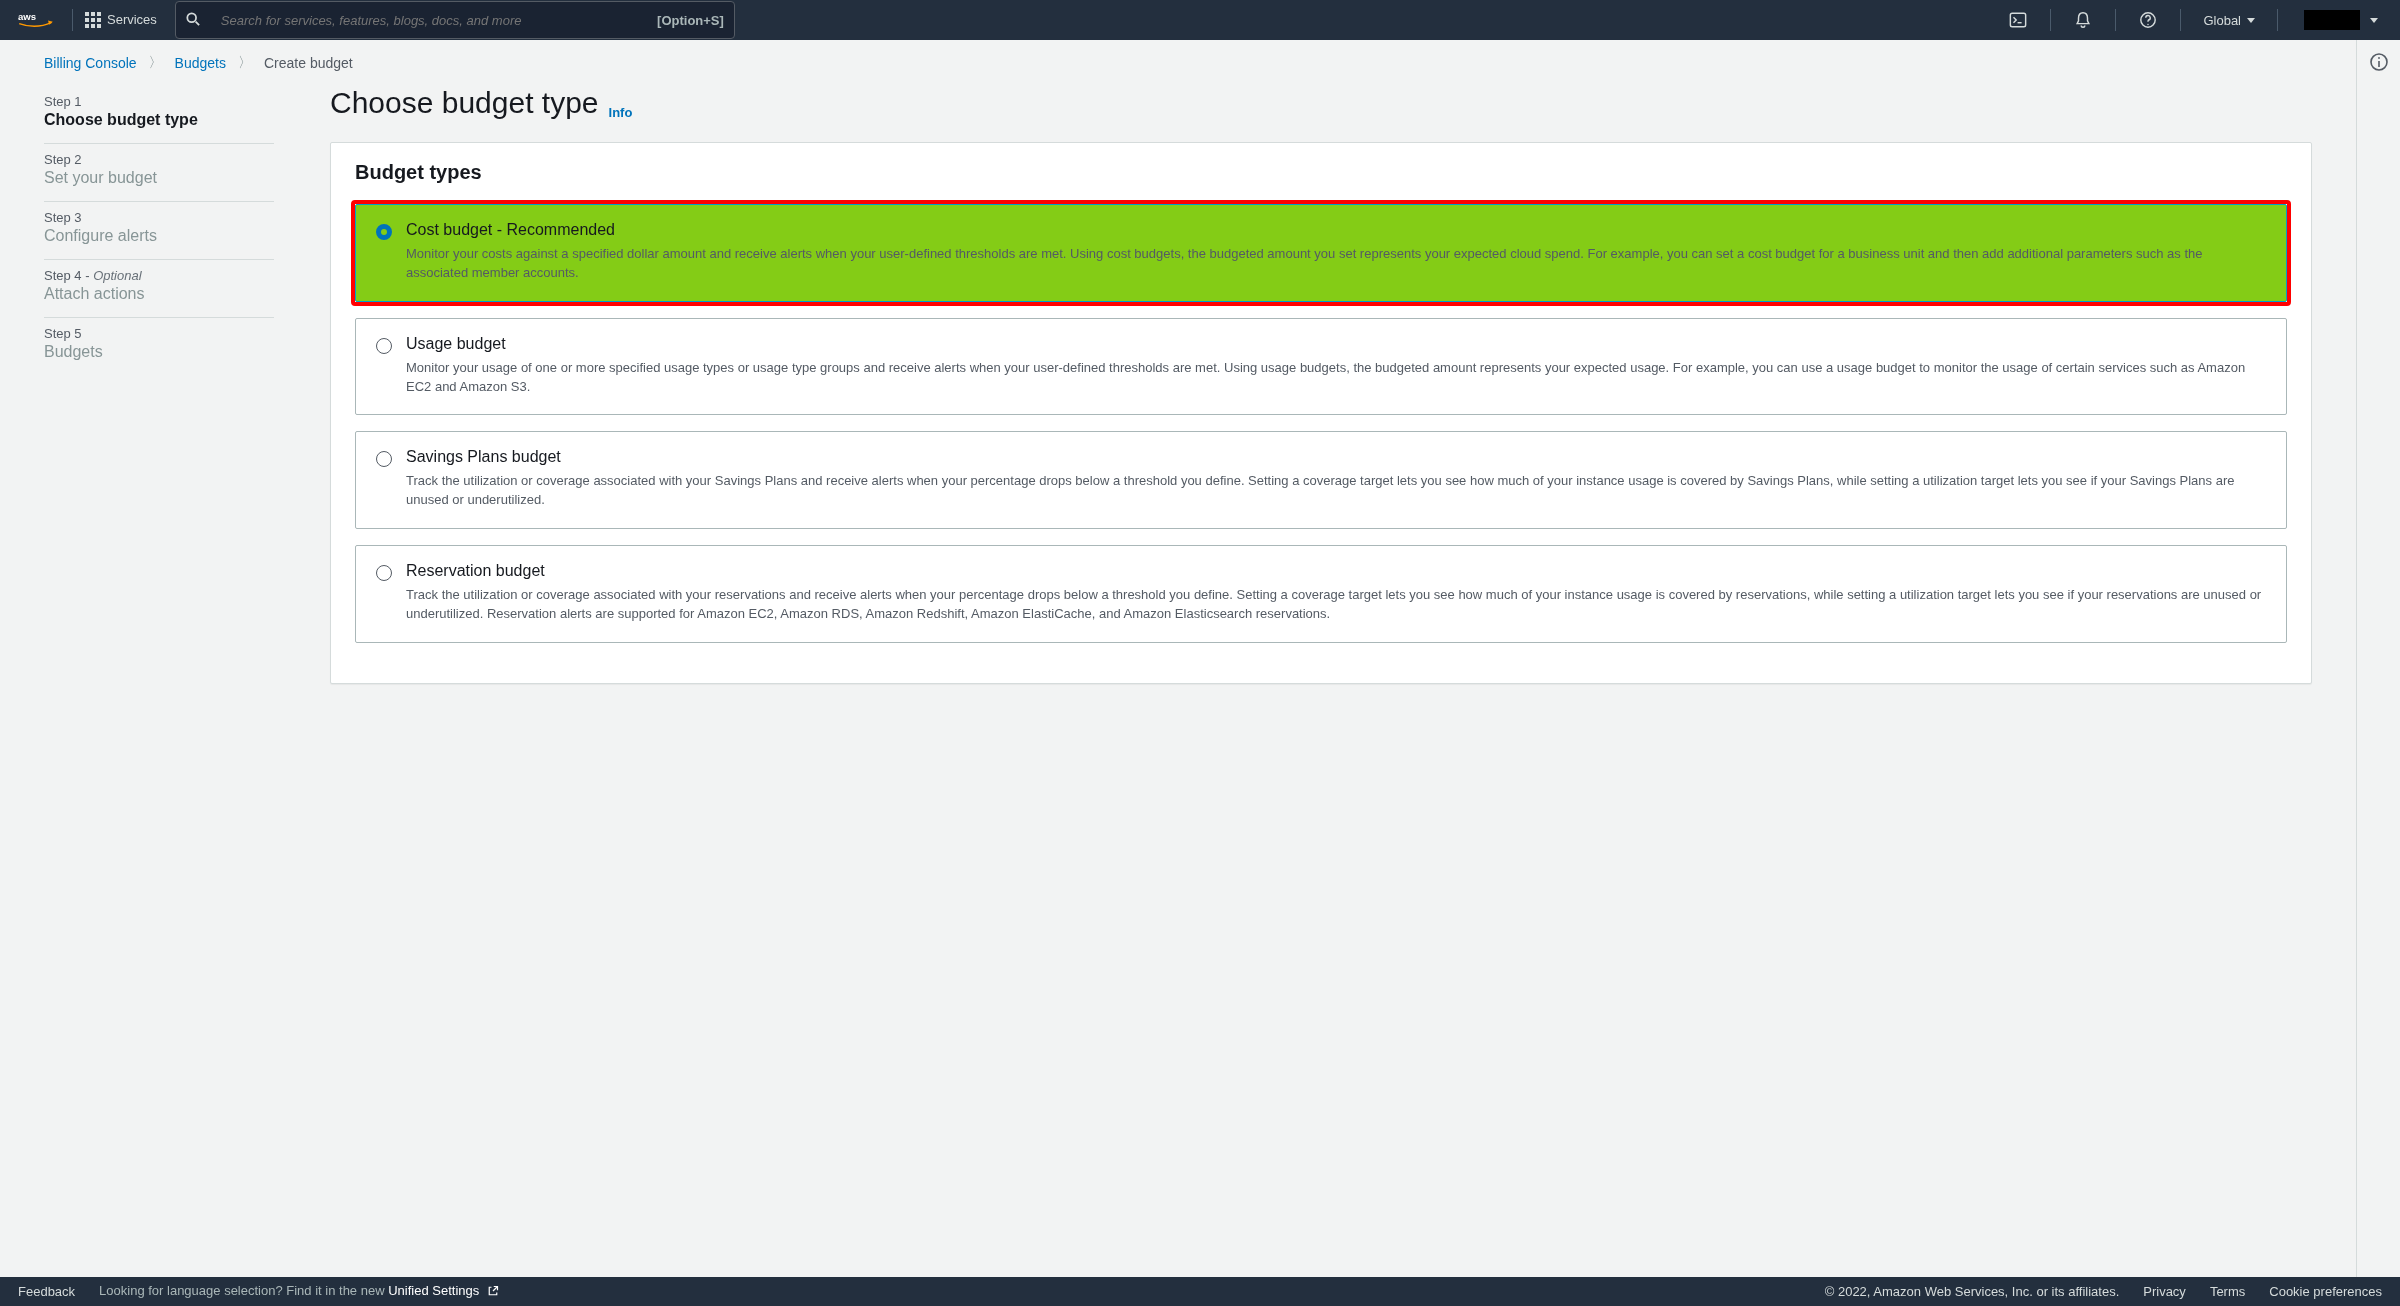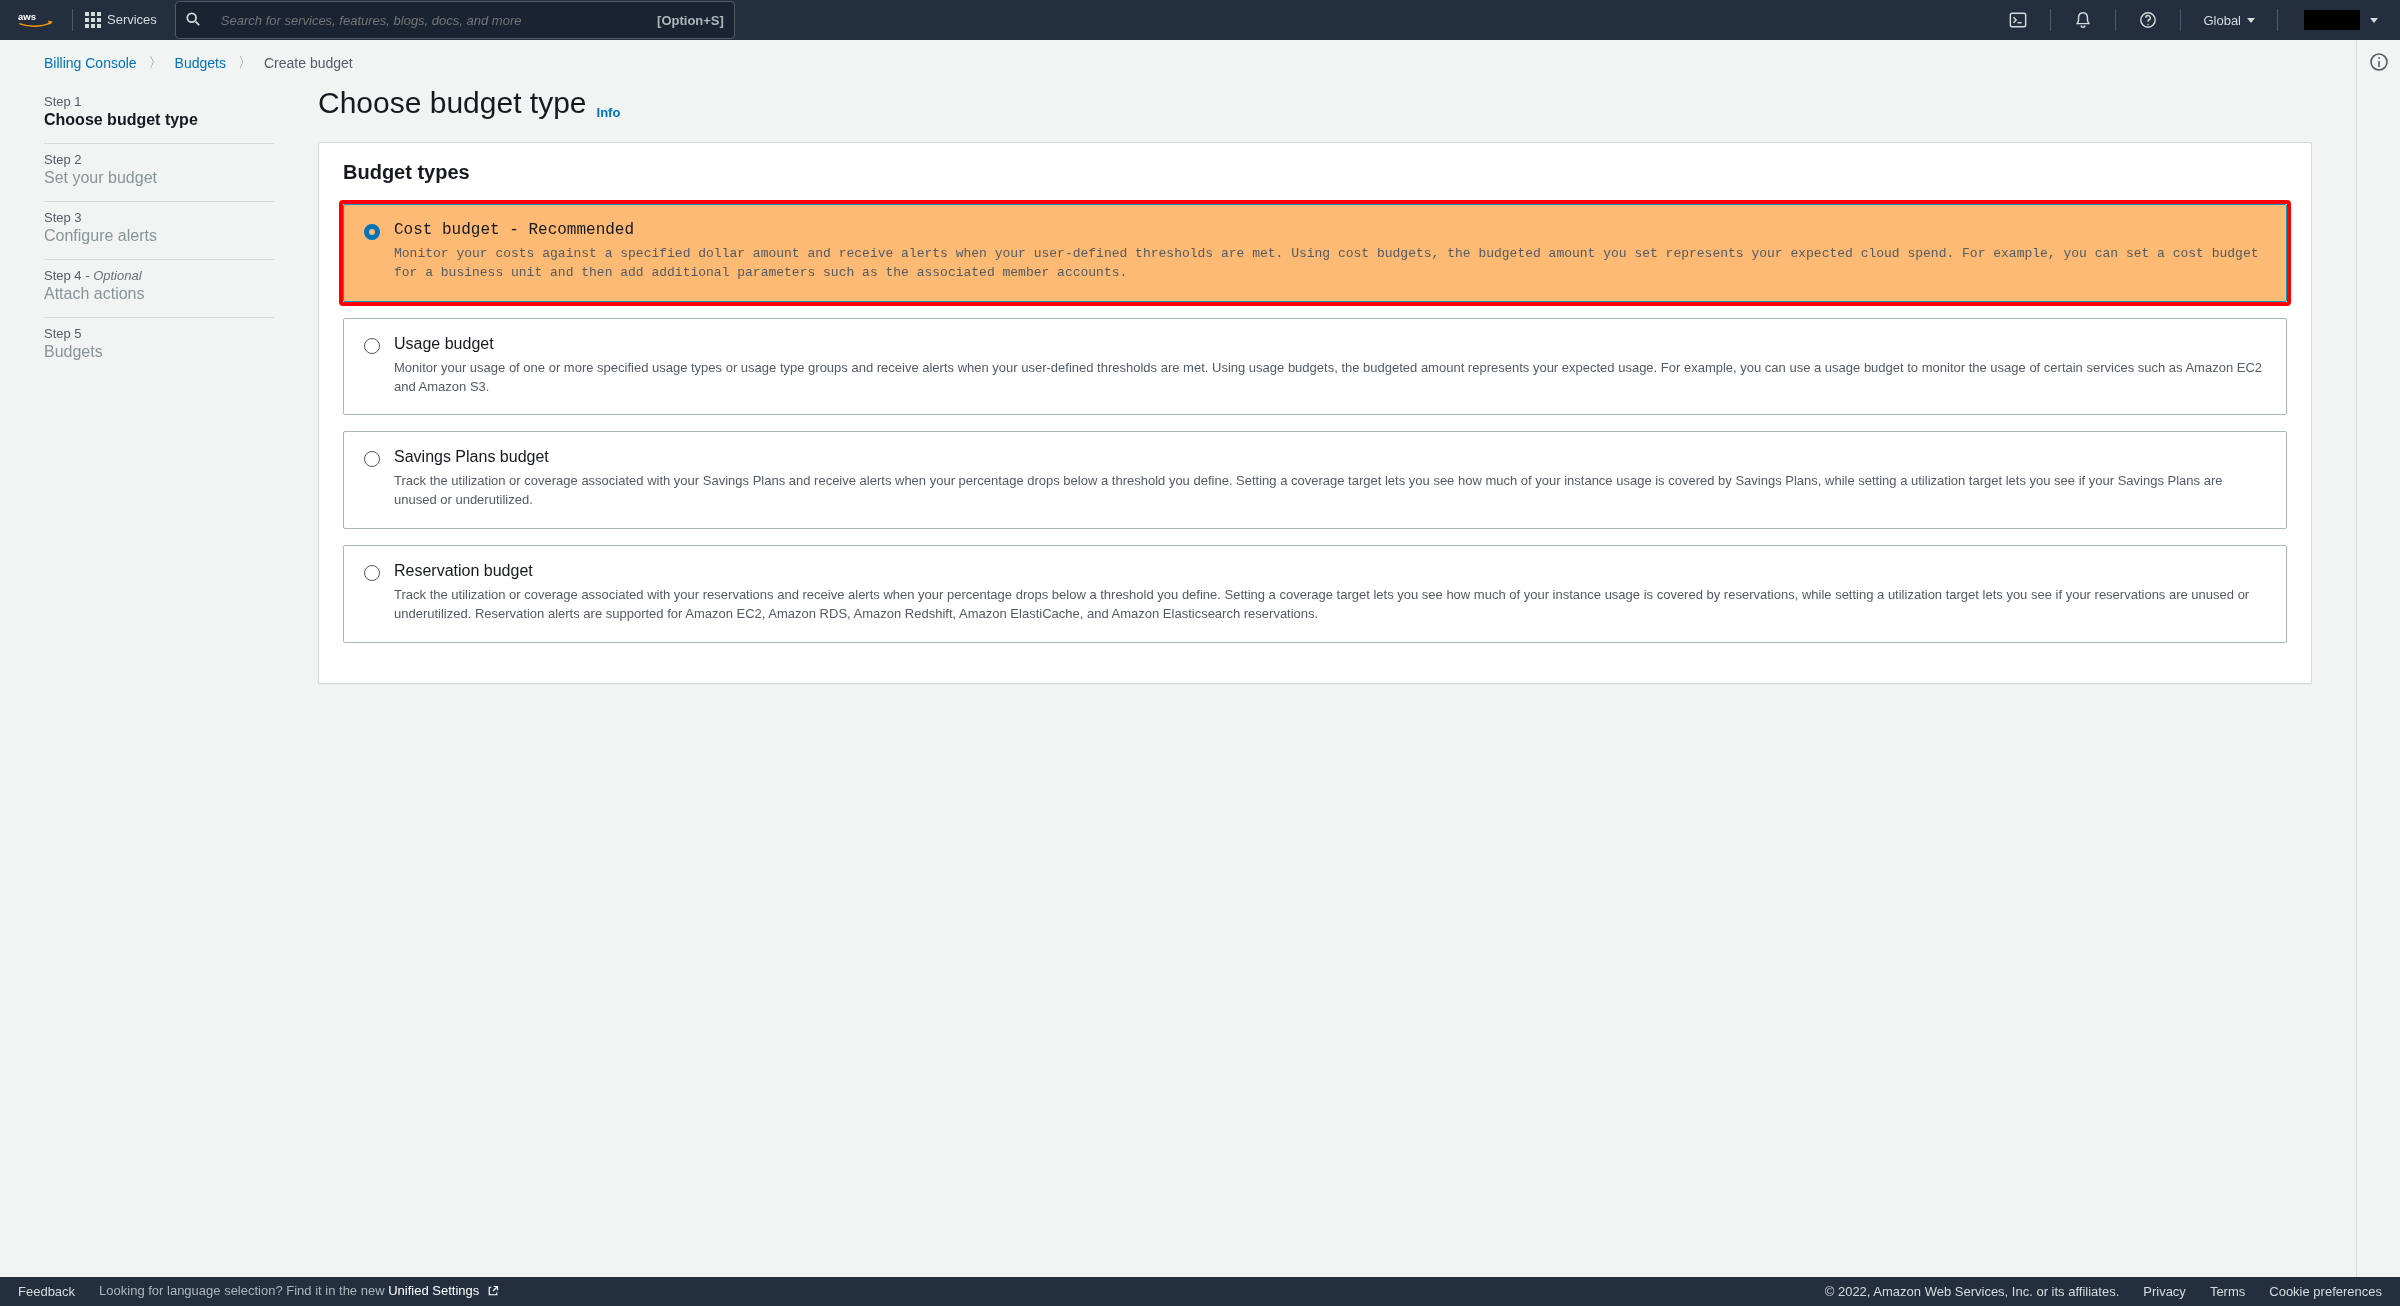--- a/index.html
+++ b/index.html
@@ -50,21 +50,21 @@
 .info-rail { width: 44px; border-left: 1px solid #d5dbdb; display:flex; justify-content:center; padding-top:12px; }
 .info-rail svg { width:20px; height:20px; color:#545b64; }
 
 
 .breadcrumbs { padding: 0 0 14px 44px; font-size: 14px; display:flex; align-items:center; gap:12px; }
 .breadcrumbs a { color:#0073bb; text-decoration:none; cursor:pointer; }
 .breadcrumbs .bc-sep { color:#879596; }
 .breadcrumbs .bc-current { color:#545b64; }
 
 
-.content-row { display:flex; padding: 0 44px; gap: 44px; }
+.content-row { display:flex; padding: 0 44px; gap: 56px; }
 .steps { width: 230px; flex:0 0 auto; }
 .step { padding: 8px 0 14px 0; border-bottom: 1px solid #d5dbdb; }
 .step:last-child { border-bottom: none; }
 .step-num { font-size: 13px; color:#545b64; }
 .step-num .opt { font-style: italic; color:#687078; }
 .step-title { font-size: 16px; color:#879596; margin-top: 2px; }
 .step.active .step-title { color:#16191f; font-weight: 700; }
 
 
 .main-panel { flex:1; min-width:0; }
@@ -84,21 +84,21 @@
   border: 1px solid #aab7b8; border-radius: 2px;
   padding: 16px 20px 18px 20px; display:flex; gap:14px;
   margin-bottom: 16px; cursor:pointer; background:#fff;
 }
 .radio-tile .radio-outer {
   flex:0 0 auto; width:16px; height:16px; border:1px solid #545b64; border-radius:50%;
   margin-top: 3px; position:relative;
 }
 .radio-tile.selected .radio-outer { border:5px solid #0073bb; }
 .radio-tile.selected {
-  border: 1px solid #00a1c9; background:#fdba74;font-family:Liberation Mono, monospace;
+  border: 1px solid #00a1c9; background:#84cc16;
 }
 .radio-tile .tile-title { font-size: 16px; font-weight: 400; color:#16191f; margin-bottom:6px; }
 .radio-tile .tile-desc { font-size: 13px; color:#545b64; line-height: 1.45; }
 
 
 .hl-wrap { position:relative; padding:4px; margin:-4px; margin-bottom: 12px; }
 .hl-wrap::before {
   content:""; position:absolute; inset:0; border:4px solid #ff0000; border-radius:4px; pointer-events:none;
 }
 

